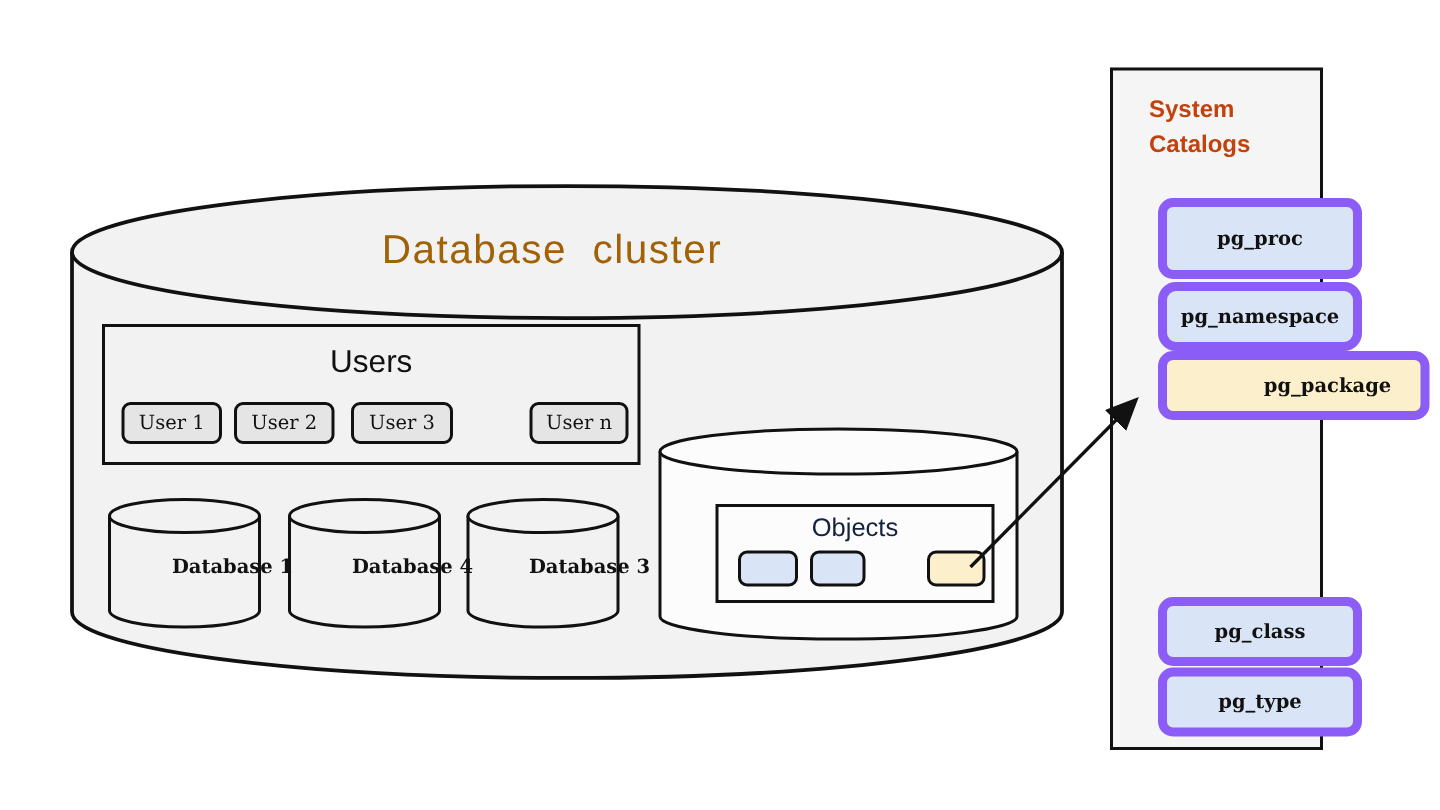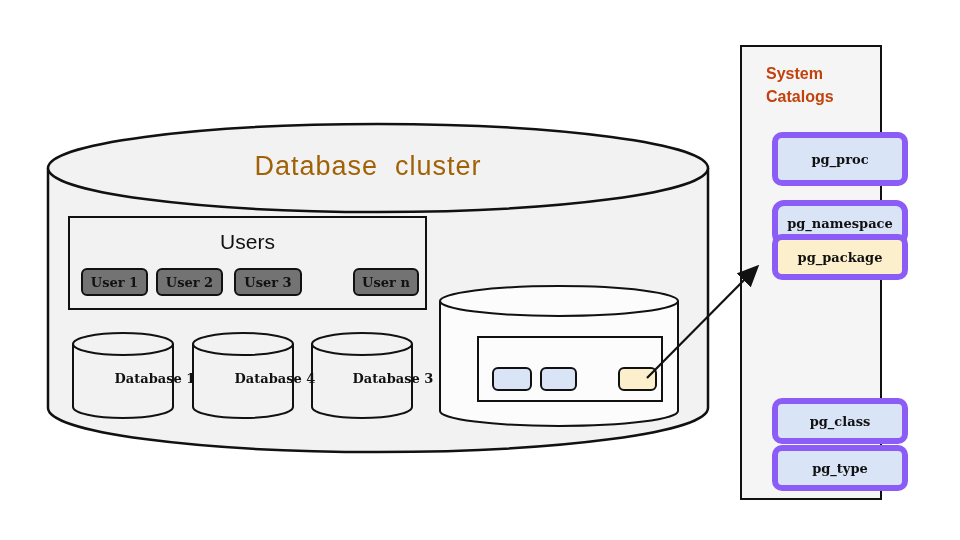--- a/index.html
+++ b/index.html
@@ -16,23 +16,23 @@
 
   .users-box{
     position:absolute;left:68px;top:216px;width:355px;height:90px;
     border:2px solid #111;background:transparent;
   }
   .users-title{
     position:absolute;left:0;top:12px;width:100%;text-align:center;
     font-size:21px;color:#111;
   }
   .node-btn{
-    position:absolute;height:24px;background:#737373;border:2px solid #111;
+    position:absolute;height:24px;background:#e5e5e5;border:2px solid #111;
     border-radius:6px;display:flex;align-items:center;justify-content:center;
-    font-family:"DejaVu Serif","Liberation Serif",serif;font-weight:bold;
+    font-family:"DejaVu Serif","Liberation Serif",serif;font-weight:normal;
     font-size:13px;color:#111;
   }
   .user-1{left:11px;top:50px;width:63px;}
   .user-2{left:86px;top:50px;width:63px;}
   .user-3{left:164px;top:50px;width:64px;}
   .user-n{left:283px;top:50px;width:62px;}
 
   .db-label{
     position:absolute;width:100px;text-align:center;
     font-family:"DejaVu Serif","Liberation Serif",serif;font-weight:bold;
@@ -67,22 +67,22 @@
     font-size:16px;font-weight:bold;color:#c2410c;line-height:1.45;
   }
   .catalog-btn{
     position:absolute;left:3px;width:124px;height:34px;
     background:#d9e4f6;border:6px solid #8b5cf6;border-radius:10px;
     display:flex;align-items:center;justify-content:center;
     font-family:"DejaVu Serif","Liberation Serif",serif;font-weight:bold;
     font-size:13px;color:#111;margin-left:27px;
   }
   .cat-0{top:85px;height:42px;}
-  .cat-1{top:153px;border-radius:12px;}
-  .cat-2{top:187px;background:#fcf0cc;}
+  .cat-1{top:141px;border-radius:12px;}
+  .cat-2{top:187px;background:#fcf0cc;padding-left:45px;}
   .cat-3{top:351px;}
   .cat-4{top:398px;}
 </style>
 </head>
 <body>
 
 <div class="stage">
 
   <svg class="layer" width="960" height="540" viewBox="0 0 960 540">
 
@@ -120,20 +120,21 @@
     <div class="node-btn user-2">User 2</div>
     <div class="node-btn user-3">User 3</div>
     <div class="node-btn user-n">User n</div>
   </div>
 
   <div class="db-label db-1">Database 1</div>
   <div class="db-label db-2">Database 4</div>
   <div class="db-label db-3">Database 3</div>
 
   <div class="objects-box">
+    <div class="objects-title">Objects</div>
     <div class="obj-rect obj-1"></div>
     <div class="obj-rect obj-2"></div>
     <div class="obj-rect obj-3"></div>
   </div>
 
   <div class="catalog-panel">
     <div class="catalog-title">System Catalogs</div>
     <div class="catalog-btn cat-0">pg_proc</div>
     <div class="catalog-btn cat-1">pg_namespace</div>
     <div class="catalog-btn cat-2">pg_package</div>

